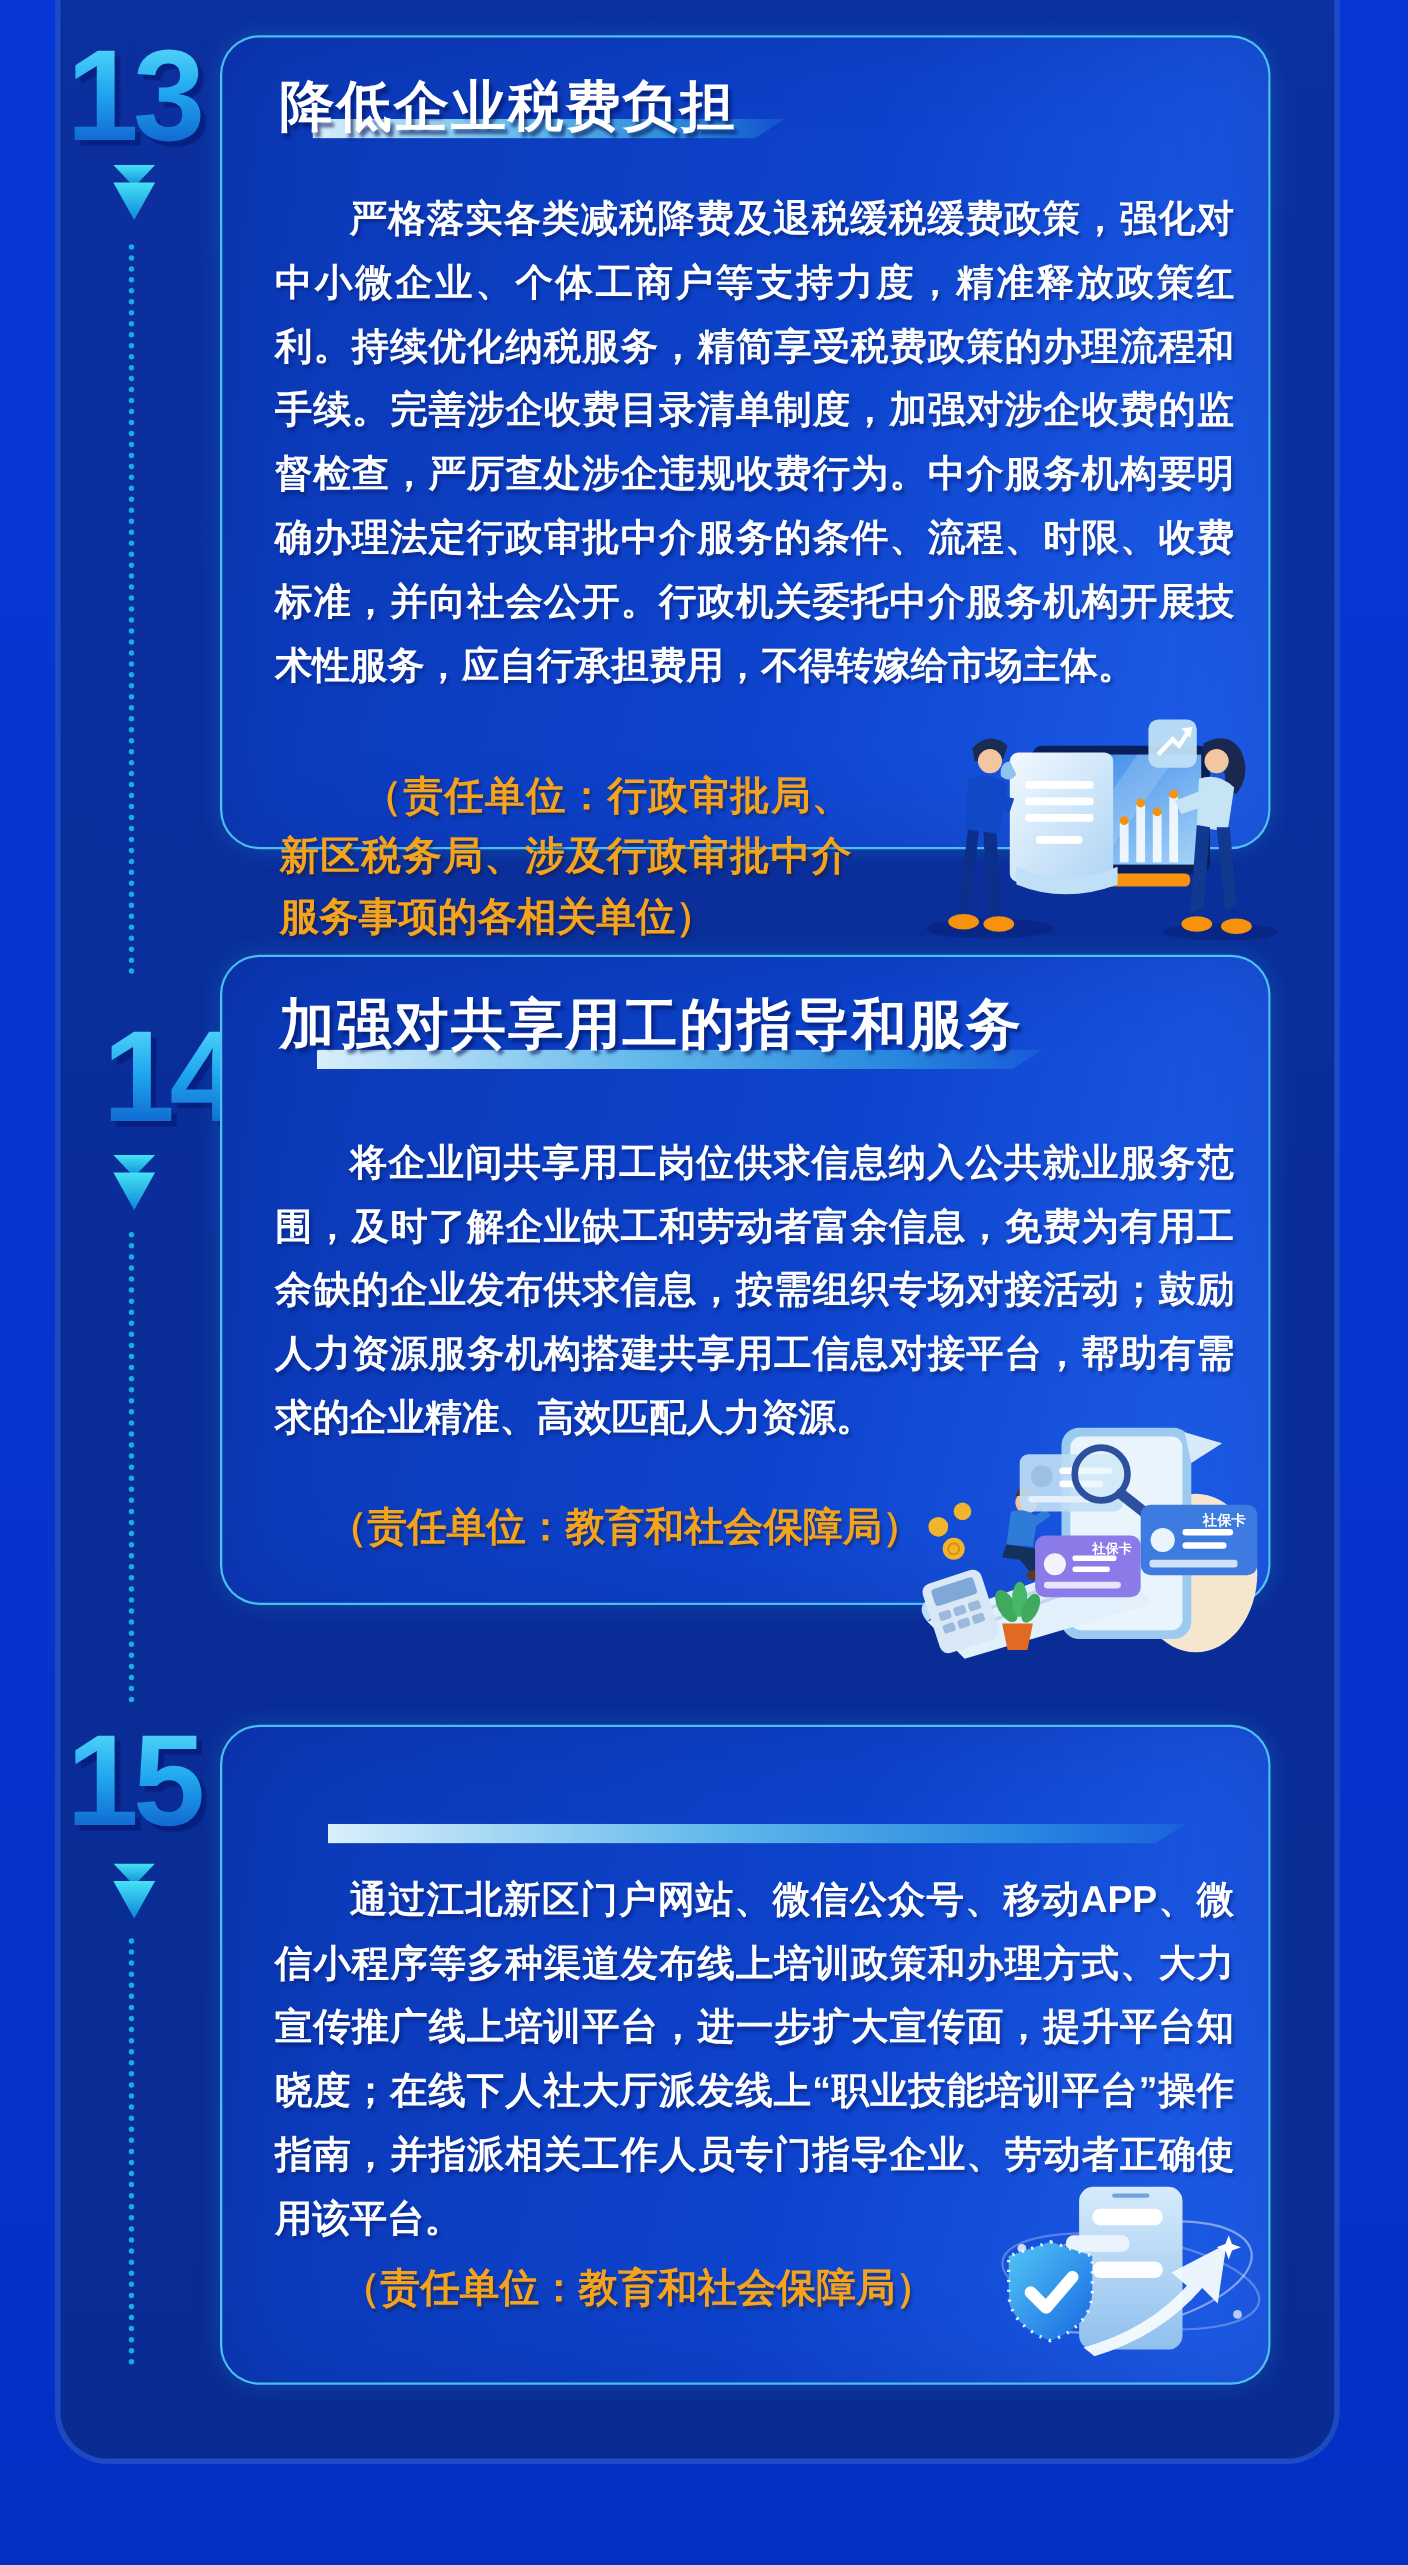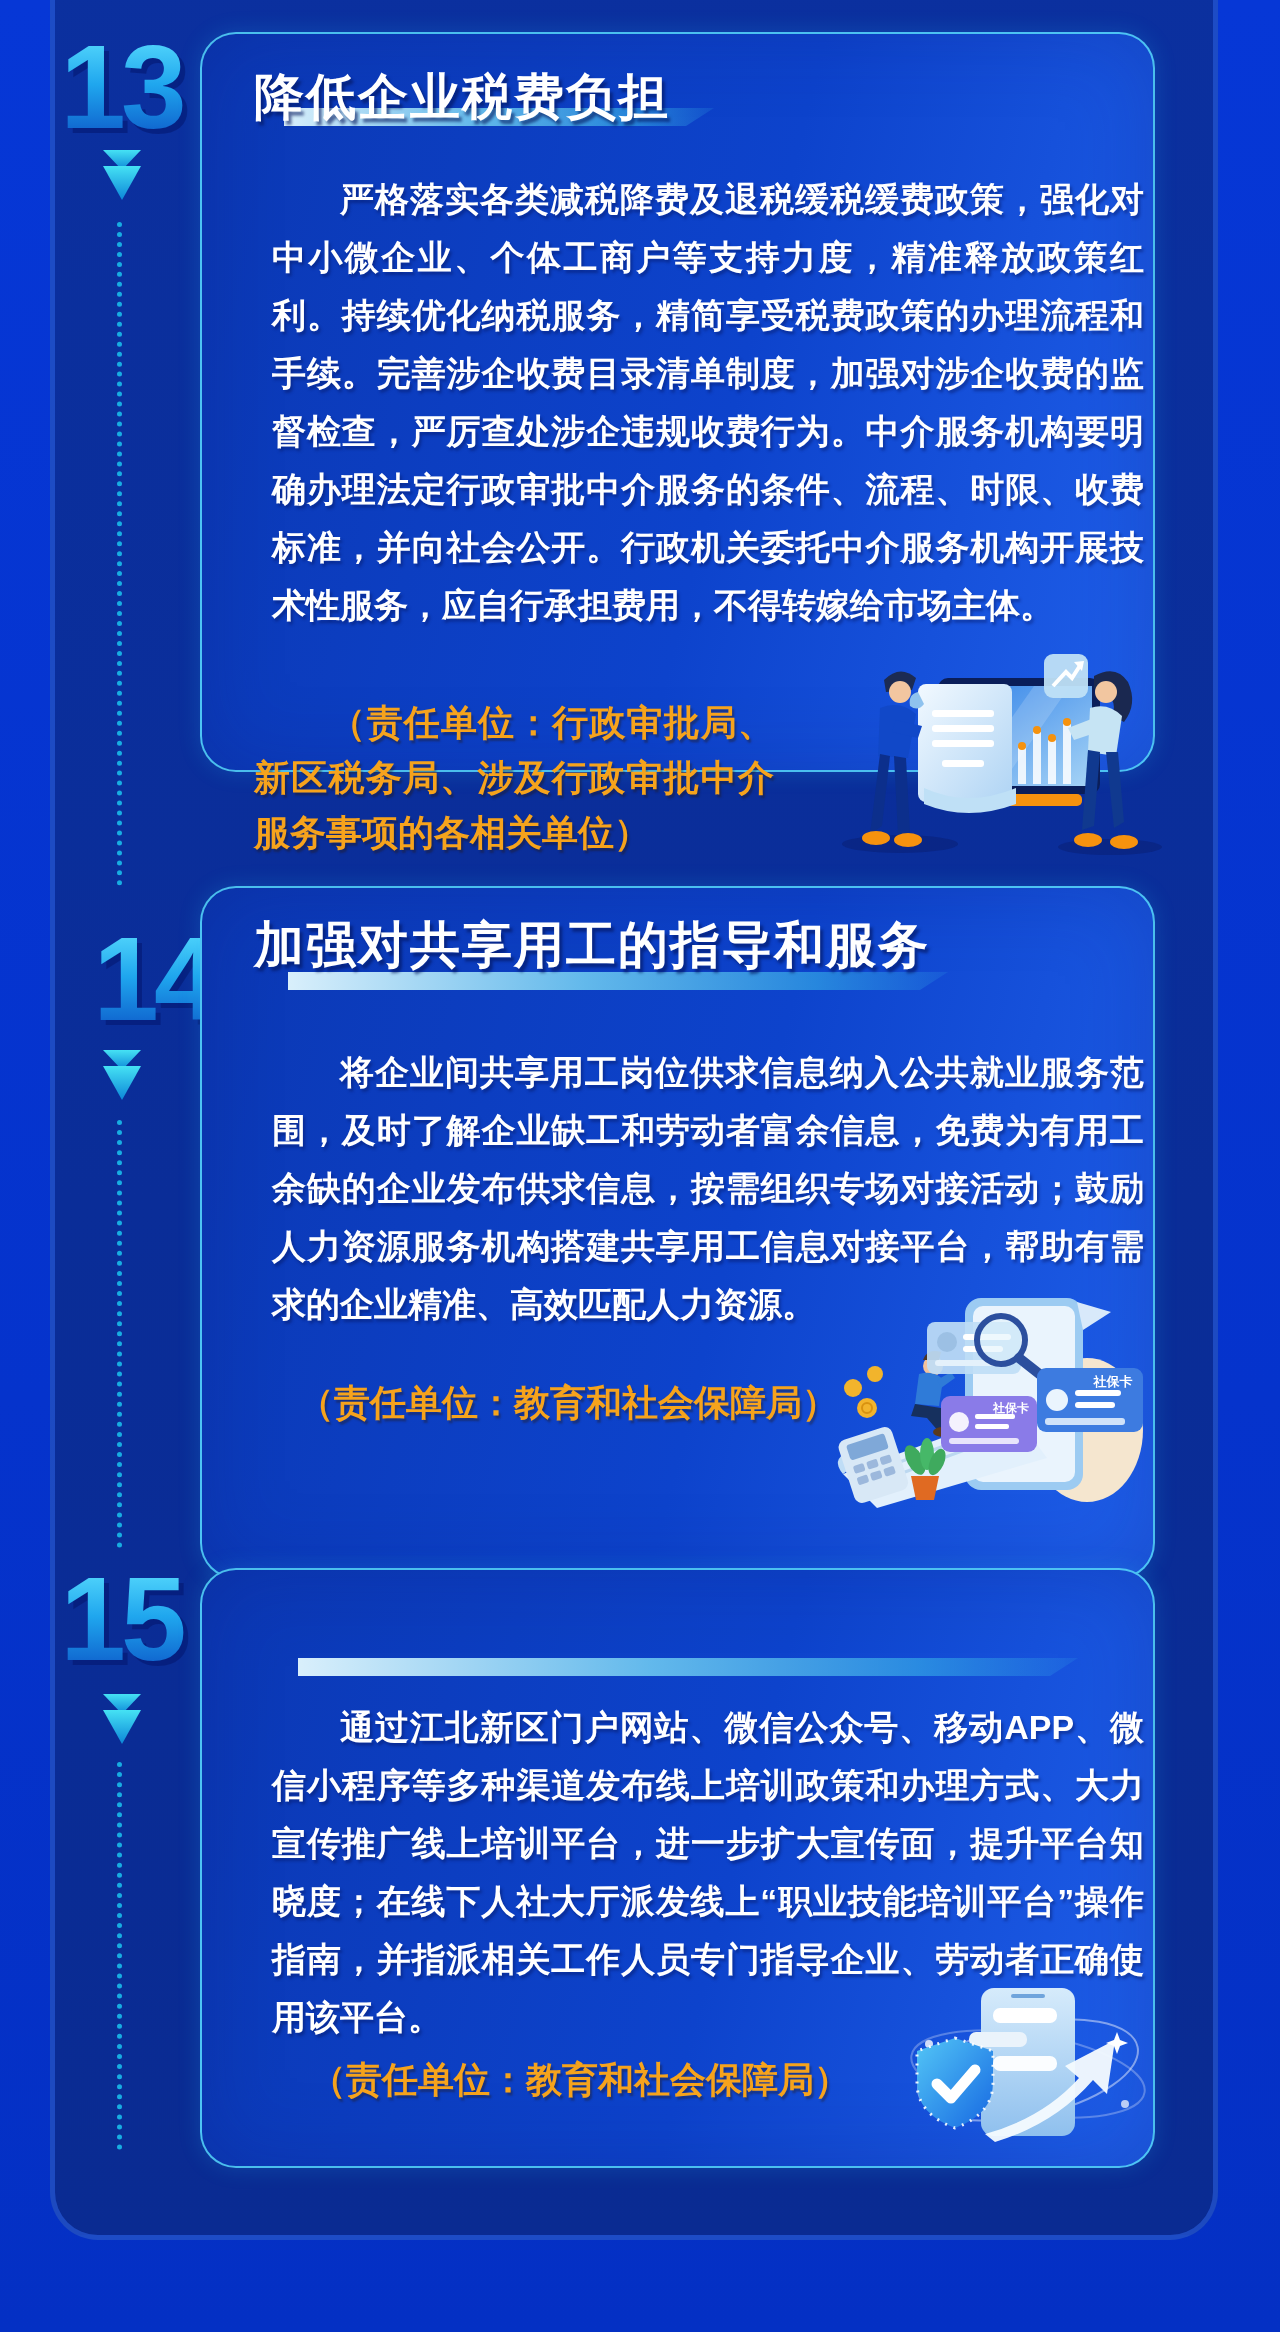--- a/index.html
+++ b/index.html
@@ -7,21 +7,21 @@
   .page{position:relative;width:1280px;height:2332px;overflow:hidden;
         background:linear-gradient(180deg,#0637D6 0%,#0533CC 60%,#0430C4 100%);}
   .outer-panel{position:absolute;left:50px;top:-60px;width:1168px;height:2300px;
         border-radius:48px;border:5px solid rgba(45,100,230,0.55);box-sizing:border-box;
         background:linear-gradient(180deg,#0B309F 0%,#0A2D98 55%,#0A2B92 100%);}
   .card{position:absolute;left:200px;width:955px;border-radius:36px;box-sizing:border-box;
         border:2px solid rgba(86,214,246,0.85);
         background:linear-gradient(104deg,#0B38B4 0%,#0D43CC 55%,#1F5FEA 100%);
         box-shadow:0 0 22px rgba(40,200,255,0.18), inset 0 0 80px rgba(10,28,120,0.25);}
   .card-1{top:32px;height:740px;}
-  .card-2{top:886px;height:693px;font-family:Liberation Mono, monospace;}
+  .card-2{top:868px;height:591px;}
   .card-3{top:1568px;height:600px;}
   .num{position:absolute;left:50px;width:142px;text-align:center;
        font-size:118px;line-height:1;font-weight:bold;letter-spacing:-5px;
        background:linear-gradient(180deg,#5FE2FF 0%,#1FA6EE 48%,#0B52C6 100%);
        -webkit-background-clip:text;background-clip:text;color:transparent;
        filter:drop-shadow(5px 5px 0px rgba(4,22,110,0.55));text-decoration:underline;}
   .num-13{top:28px;} .num-14{top:920px;padding-left:33px;} .num-15{top:1560px;}
   .chev{position:absolute;left:98px;}
   .chev-13{top:150px;} .chev-14{top:1050px;} .chev-15{top:1694px;}
   .dots{position:absolute;left:117px;width:0;border-left:5px dotted #18B4E6;opacity:.95;}
@@ -31,21 +31,21 @@
        text-shadow:3px 4px 3px rgba(4,20,90,0.6);}
   .t1{top:36px;} .t2{top:34px;} .t3{top:40px;}
   .title-bar{position:absolute;height:18px;z-index:1;
        background:linear-gradient(90deg,rgba(228,249,255,0.95) 0%,rgba(120,215,245,0.8) 45%,rgba(60,190,235,0.55) 80%,rgba(60,190,235,0.12) 100%);
        clip-path:polygon(0 0,100% 0,calc(100% - 28px) 100%,0 100%);}
   .bar1{left:82px;top:74px;width:430px;}
   .bar2{left:86px;top:84px;width:660px;}
   .bar3{left:96px;top:88px;width:780px;}
   .card-body{position:absolute;left:48px;width:872px;font-size:34px;line-height:58px;
        font-weight:bold;color:#FFFFFF;text-align:justify;text-indent:2em;
-       text-shadow:2px 3px 3px rgba(4,20,90,0.45);margin-left:22px;}
+       text-shadow:2px 3px 3px rgba(4,20,90,0.45);}
   .b1{top:136px;} .b2{top:158px;} .b3{top:128px;}
   .resp{position:absolute;font-size:36px;line-height:55px;font-weight:bold;color:#F6A31C;
        text-shadow:2px 3px 2px rgba(40,20,0,0.35);}
   .r1{left:52px;top:636px;width:520px;text-indent:2.1em;text-align:justify;margin-top:25px;}
   .r2{left:96px;top:490px;white-space:nowrap;}
   .r3{left:108px;top:482px;white-space:nowrap;}
   .illu{position:absolute;}
   .illu-1{left:838px;top:628px;}
   .illu-2{left:815px;top:1282px;}
   .illu-3{left:893px;top:1982px;}

